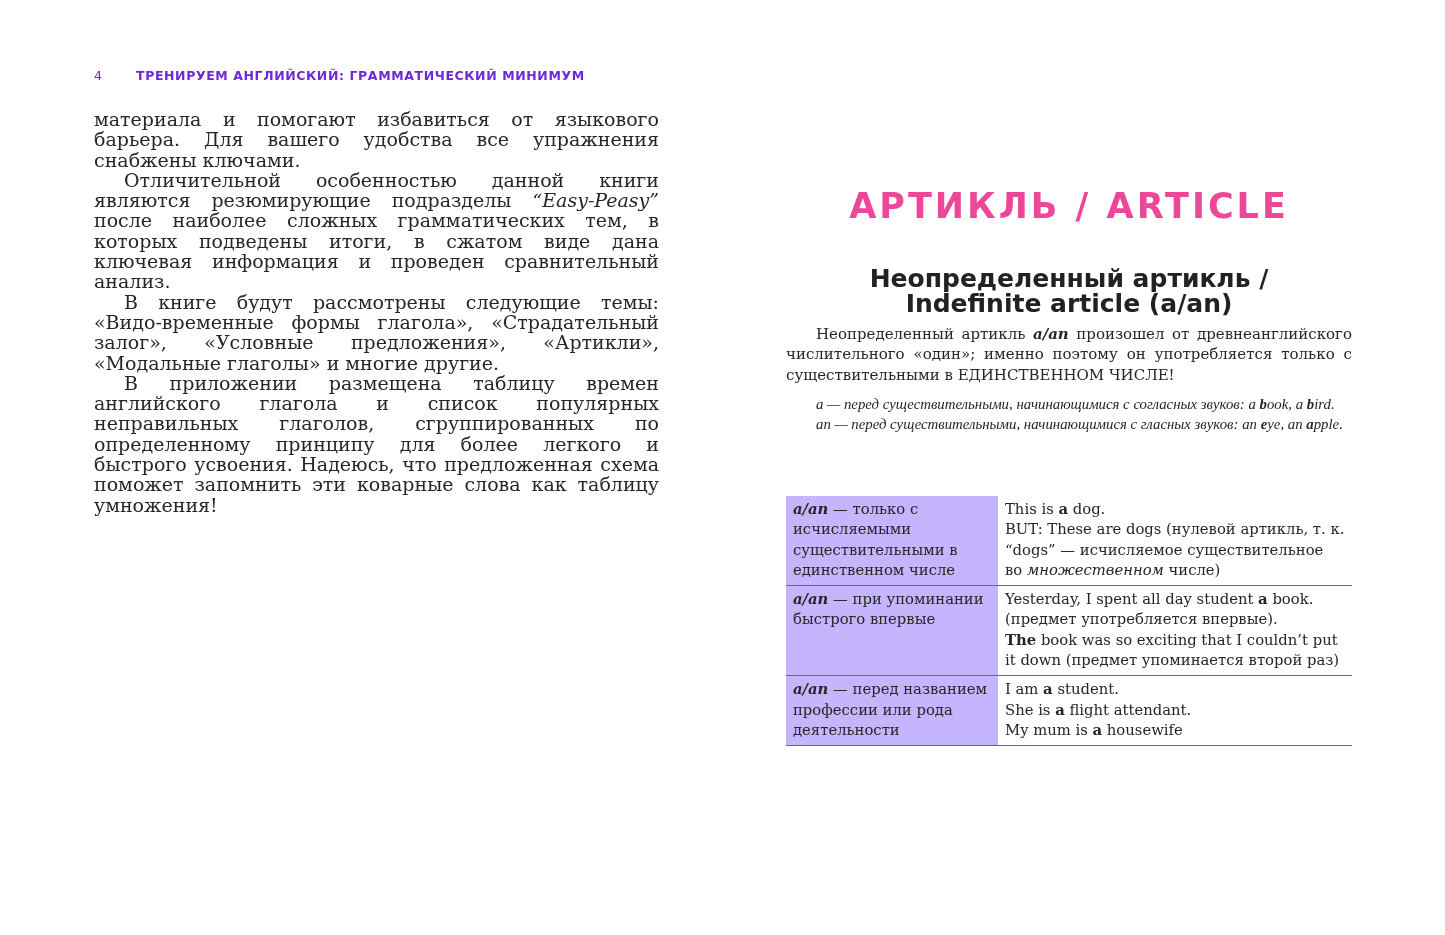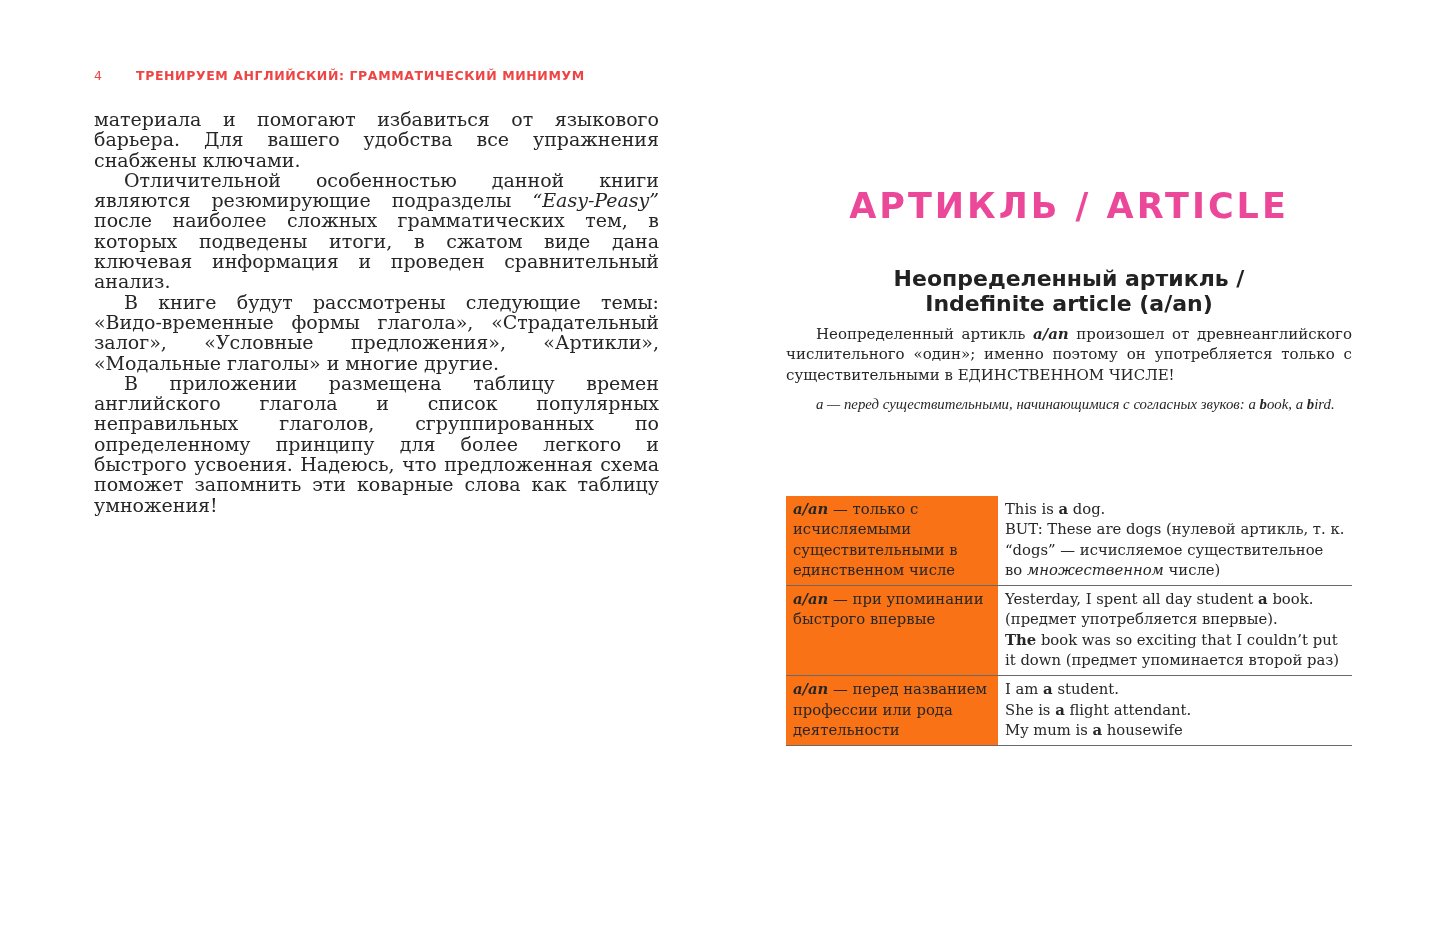--- a/index.html
+++ b/index.html
@@ -5,55 +5,55 @@
     html, body { margin: 0; padding: 0; }
     body {
       width: 1445px; height: 935px; background: #ffffff; position: relative;
       font-family: "DejaVu Serif", "Liberation Serif", serif; color: #262626;
       overflow: hidden;
     }
     .page-left { position: absolute; left: 94px; top: 0; width: 565px; }
     .running-head {
       position: absolute; top: 68px; left: 0; white-space: nowrap;
       font-family: "DejaVu Sans", sans-serif; font-weight: bold;
-      font-size: 12.5px; letter-spacing: 0.6px; color: #ef4444;
+      font-size: 12.5px; letter-spacing: 0.6px; color: #6d28d9;
     }
     .running-head .pnum { font-weight: normal; display: inline-block; width: 42px; }
     .body-text { position: absolute; top: 109px; left: 0; width: 565px;
       font-size: 19px; line-height: 20.3px; text-align: justify; }
     .body-text p { margin: 0; text-indent: 30px; hyphens: auto; }
     .body-text p.noindent { text-indent: 0; }
     em { font-style: italic; }
 
     .page-right { position: absolute; left: 786px; top: 0; width: 566px; }
     .chapter-title {
       position: absolute; top: 186px; left: 0; width: 566px; text-align: center;
       font-family: "DejaVu Sans", sans-serif; font-weight: bold; font-size: 35px;
       letter-spacing: 3px; color: #ec4899;
     }
     .section-title {
       position: absolute; top: 266px; left: 0; width: 566px; text-align: center;
-      font-family: "DejaVu Sans", sans-serif; font-weight: bold; font-size: 22px;
+      font-family: "DejaVu Sans", sans-serif; font-weight: bold; font-size: 25px;
       line-height: 25px; color: #222;
     }
     .intro { position: absolute; top: 324px; left: 0; width: 566px;
       font-size: 15px; line-height: 20.3px; text-align: justify; }
     .intro p { margin: 0; text-indent: 30px; }
     .rules { position: absolute; top: 394px; left: 0; width: 566px;
       font-size: 14.8px; line-height: 20.3px; text-align: justify; font-style: italic; }
     .rules p { margin: 0; text-indent: 30px; font-family: Liberation Serif, serif; }
     .rules b { font-style: italic; }
 
     table.article-table {
       position: absolute; top: 496px; left: 0; width: 566px;
       border-collapse: collapse; font-size: 14.8px; line-height: 20.3px;
     }
     .article-table td { vertical-align: top; padding: 3px 7px 5px 7px;
       border-bottom: 1.5px solid #6a6a6a; }
-    .article-table td.rule-cell { background: #f97316; width: 198px; }
+    .article-table td.rule-cell { background: #c4b5fd; width: 198px; }
     .article-table tr:last-child td { border-bottom: 1.5px solid #6a6a6a; }
   </style>
 </head>
 <body>
 
 <div class="page-left">
   <div class="running-head">
     <span class="pnum">4</span><span>ТРЕНИРУЕМ АНГЛИЙСКИЙ: ГРАММАТИЧЕСКИЙ МИНИМУМ</span>
   </div>
   <div class="body-text">
@@ -68,20 +68,21 @@
   <div class="chapter-title">АРТИКЛЬ / ARTICLE</div>
   <div class="section-title">
     <div>Неопределенный артикль /</div>
     <div>Indefinite article (a/an)</div>
   </div>
   <div class="intro">
     <p><span>Неопределенный артикль </span><b><em>a/an</em></b><span> произошел от древнеанглийского числительного «один»; именно поэтому он употребляется только с существительными в ЕДИНСТВЕННОМ ЧИСЛЕ!</span></p>
   </div>
   <div class="rules" id="rules">
       <p><span>a — перед существительными, начинающимися с согласных звуков: </span><span>a </span><b>b</b><span>ook</span><span>, a </span><b>b</b><span>ird.</span></p>
+      <p><span>an — перед существительными, начинающимися с гласных звуков: </span><span>an </span><b>e</b><span>ye</span><span>, an </span><b>a</b><span>pple.</span></p>
     </div>
   <table class="article-table">
     <tbody id="table-body">
         <tr>
           <td class="rule-cell"><b><em>a/an</em></b><span> — только с исчисляемыми существительными в единственном числе</span></td>
           <td>
             <div><span>This is </span><b>a</b><span> dog.</span></div>
             <div><span>BUT: These are dogs (нулевой артикль, т. к. “dogs” — исчисляемое существительное во </span><em>множественном</em><span> числе)</span></div>
           </td>
         </tr>

